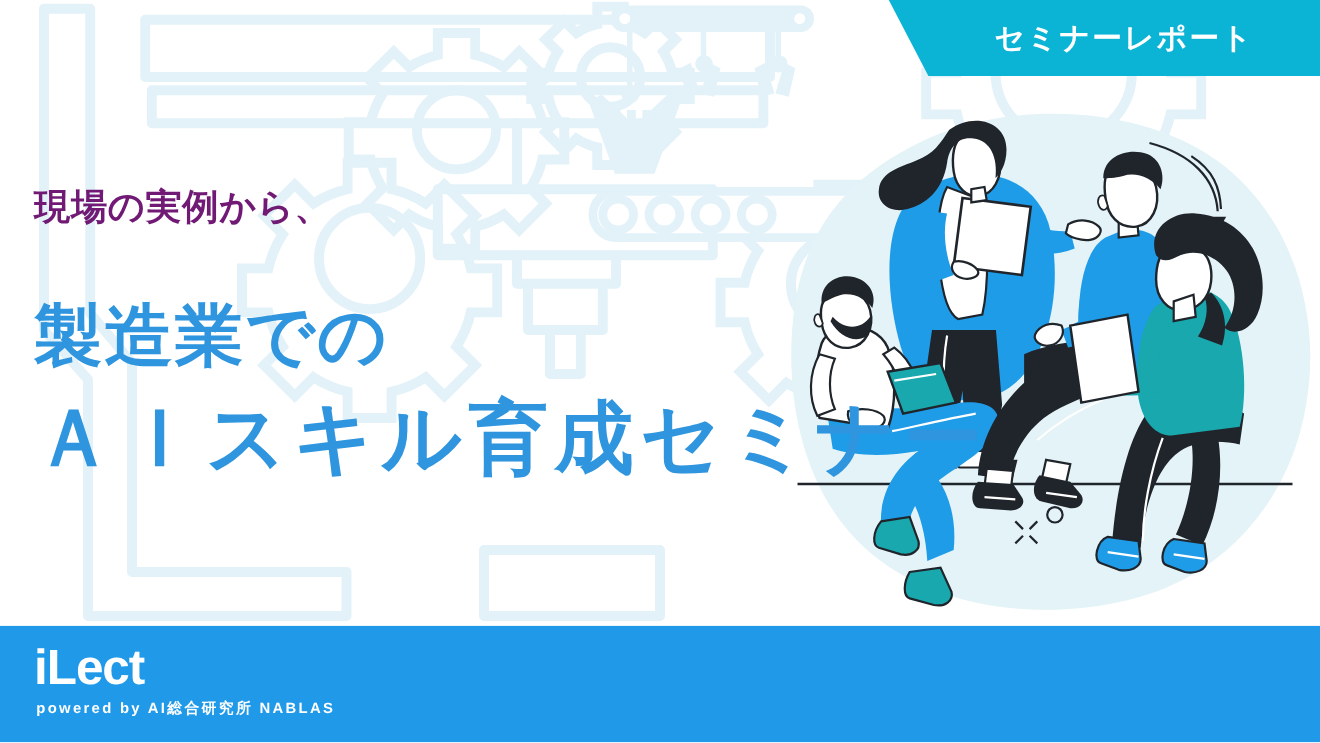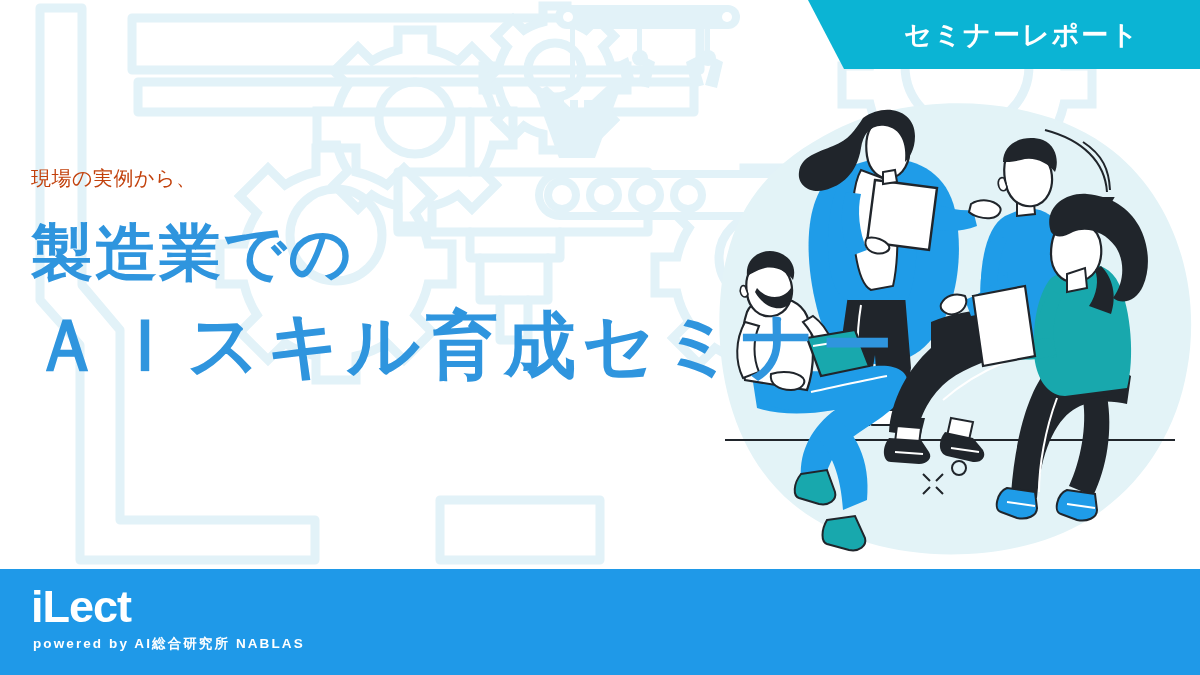--- a/index.html
+++ b/index.html
@@ -63,29 +63,30 @@
   }
 
   
   #headline {
     position: absolute;
     left: 31px;
     top: 163px;
     width: 760px;
   }
   .lead-line {
-    color: #c2410c;
-    font-size: 20px;
-    font-weight: 400;
+    color: #701a75;
+    font-size: 33px;
+    font-weight: 700;
     line-height: 1.52;
     letter-spacing: 0.5px;
     white-space: nowrap;
   }
   #title-block {
-    margin-top: 20px;
+    margin-top: 54px;
+    font-family: Liberation Serif, serif;
   }
   .title-line {
     color: #2f95de;
     font-weight: 700;
     line-height: 1.28;
     white-space: nowrap;
   }
   #title-line-1 {
     font-size: 62px;
     letter-spacing: 2px;

